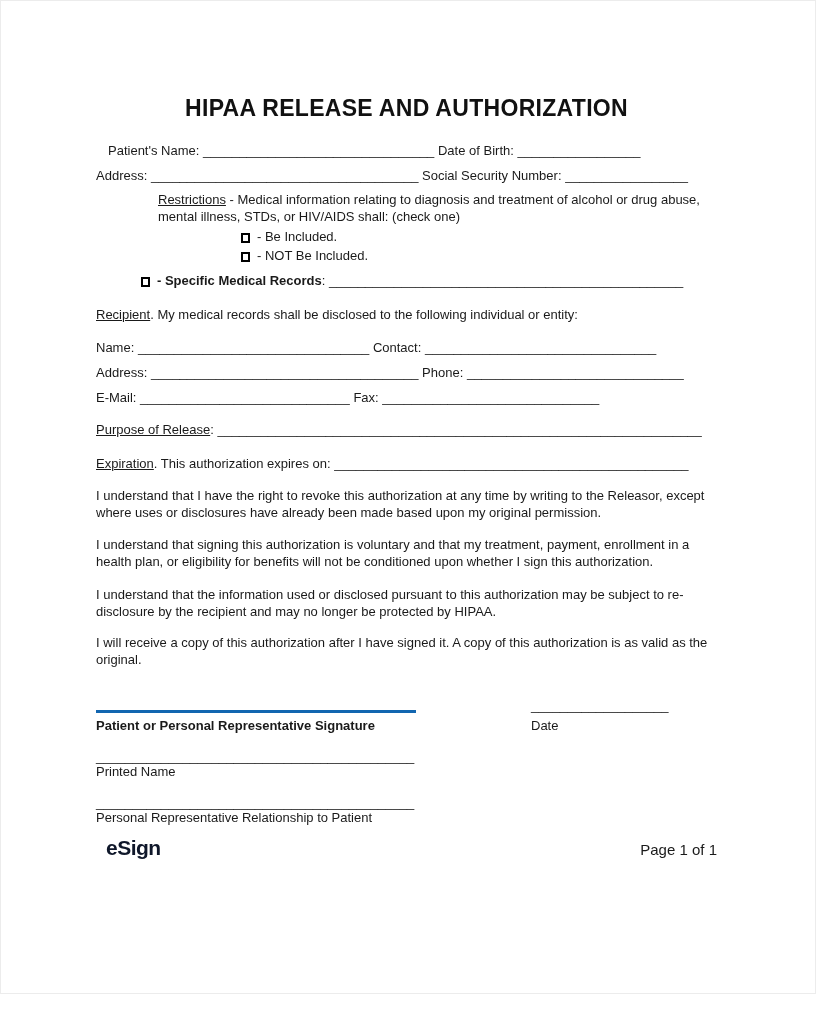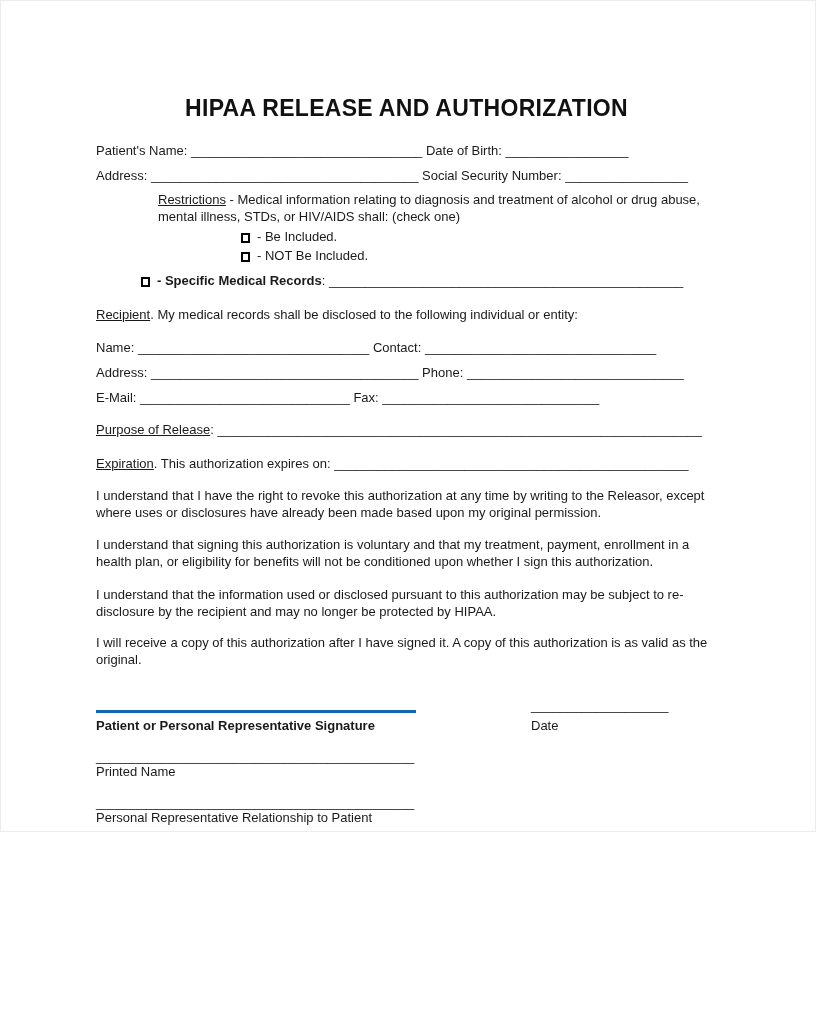--- a/index.html
+++ b/index.html
@@ -1,19 +1,19 @@
 <!DOCTYPE html>
 <html><head>
 <meta charset="utf-8">
 <style>
   * { margin: 0; padding: 0; box-sizing: border-box; }
   html, body { background: #ffffff; }
   .page {
     width: 816px;
-    height: 832px;
+    height: 994px;
     background: #ffffff;
     border: 1px solid #ececec;
     font-family: "Liberation Sans", sans-serif;
     font-size: 13px;
     line-height: 17px;
     color: #1a1a1a;
     position: relative;
     overflow: hidden;
   }
   .content {
@@ -29,21 +29,21 @@
     font-weight: bold;
     text-align: center;
     letter-spacing: 0.3px;
     color: #111;
   }
   .row { white-space: nowrap; }
   .u { text-decoration: underline; }
   b, .bold { font-weight: bold; }
   .blank { letter-spacing: 0; }
 
-  .mt-patient    { margin-top: 20px; }
+  .mt-patient    { margin-top: 20px; margin-left: 12px; }
   .mt-address    { margin-top: 8px; }
   .mt-medrec     { margin-top: 15px; }
   .mt-allblock   { margin-top: 16px; }
   .mt-restrict   { margin-top: 7px; }
   .mt-options    { margin-top: 2px; }
   .mt-specific   { margin-top: 7px; }
   .mt-recipient  { margin-top: 17px; }
   .mt-name       { margin-top: 16px; }
   .mt-row        { margin-top: 8px; }
   .mt-purpose    { margin-top: 15px; }
@@ -91,21 +91,21 @@
     margin-top: 13px;
     display: flex;
     justify-content: space-between;
     align-items: baseline;
   }
   .brand {
     margin-left: 10px;
     font-size: 21px;
     font-weight: bold;
     letter-spacing: -0.5px;
-    color: #a21caf;
+    color: #0f172a;
   }
   .page-indicator { font-size: 15px; }
 </style>
 </head>
 <body>
 
 <div class="page" style="color: rgb(26, 26, 26);">
   <div class="content">
 
     <div class="doc-title">HIPAA RELEASE AND AUTHORIZATION</div>

